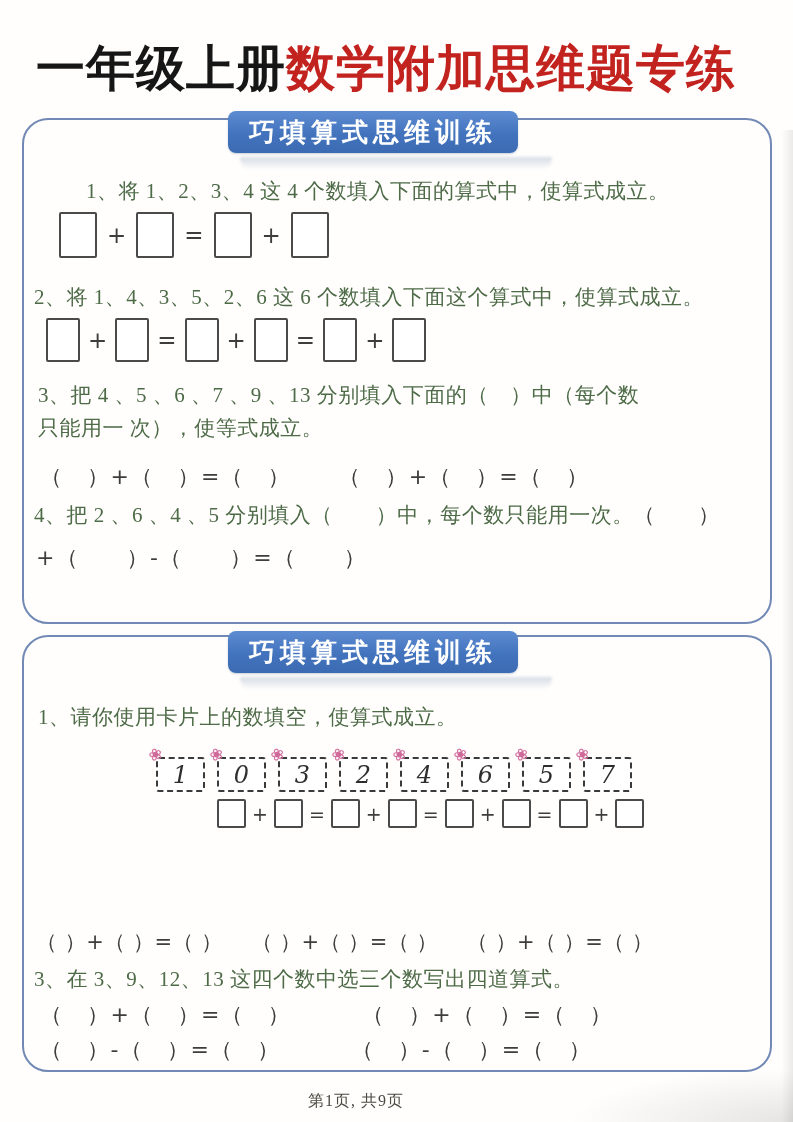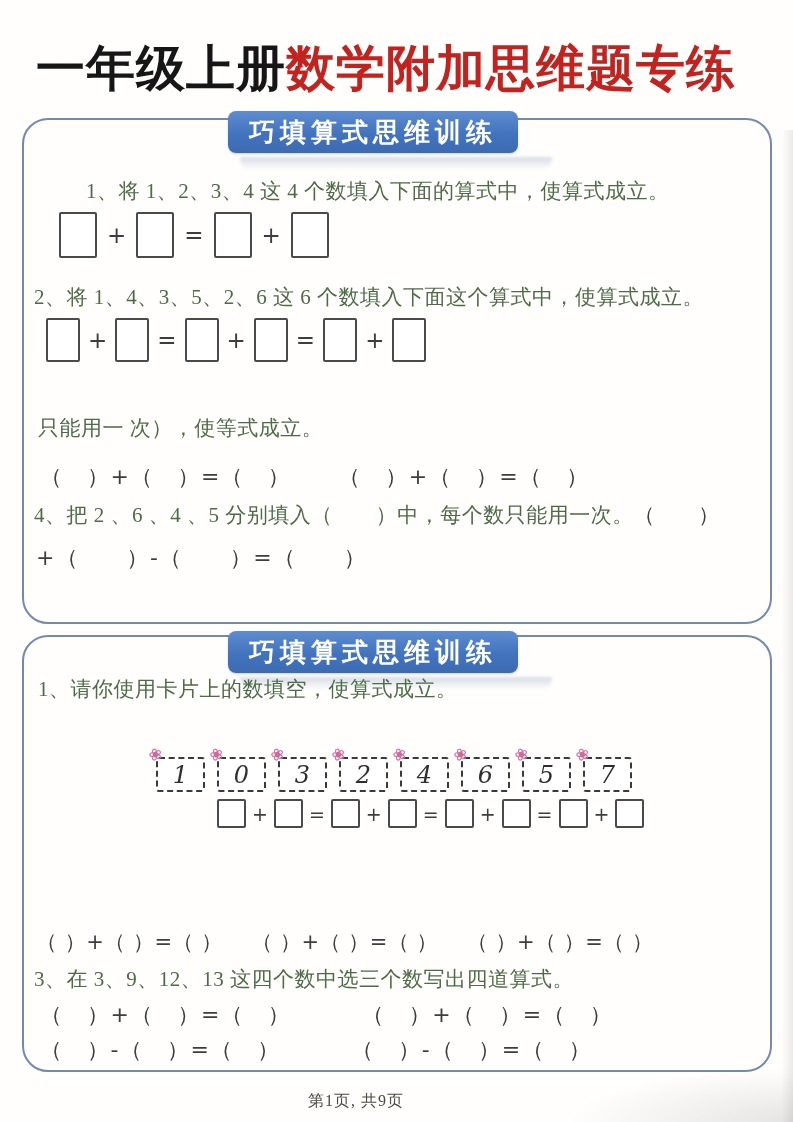--- a/index.html
+++ b/index.html
@@ -145,31 +145,32 @@
       <span class="eqop">=</span>
       <span class="eqbox"></span>
       <span class="eqop">+</span>
       <span class="eqbox"></span>
       <span class="eqop">=</span>
       <span class="eqbox"></span>
       <span class="eqop">+</span>
       <span class="eqbox"></span>
     </div>
 
+  <div class="qtext" style="left:38px;top:380px;">3、把 4 、5 、6 、7 、9 、13 分别填入下面的（　）中（每个数</div>
   <div class="qtext" style="left:38px;top:413px;">只能用一 次），使等式成立。</div>
   <div class="math" style="left:40px;top:462px;">（　）+（　）=（　）　　（　）+（　）=（　）</div>
 
   <div class="qtext" style="left:34px;top:500px;"><span>4、把 2 、6 、4 、5 分别填入（　　）中，每个数只能用一次。</span><span class="gray-part">（　　）</span></div>
   <div class="math" style="left:36px;top:543px;">+（　　）-（　　）=（　　）</div>
 
   <div class="section" id="sec2"></div>
   <div class="banner" id="banner2">巧填算式思维训练</div>
   <div class="banner-reflection" id="refl2"></div>
 
-  <div class="qtext" style="left:38px;top:674px;">1、请你使用卡片上的数填空，使算式成立。</div>
+  <div class="qtext" style="left:38px;top:702px;">1、请你使用卡片上的数填空，使算式成立。</div>
   <div class="cards">
       <div class="card">
         <span class="pin">❀</span>
         <span class="num">1</span>
       </div>
       <div class="card">
         <span class="pin">❀</span>
         <span class="num">0</span>
       </div>
       <div class="card">

